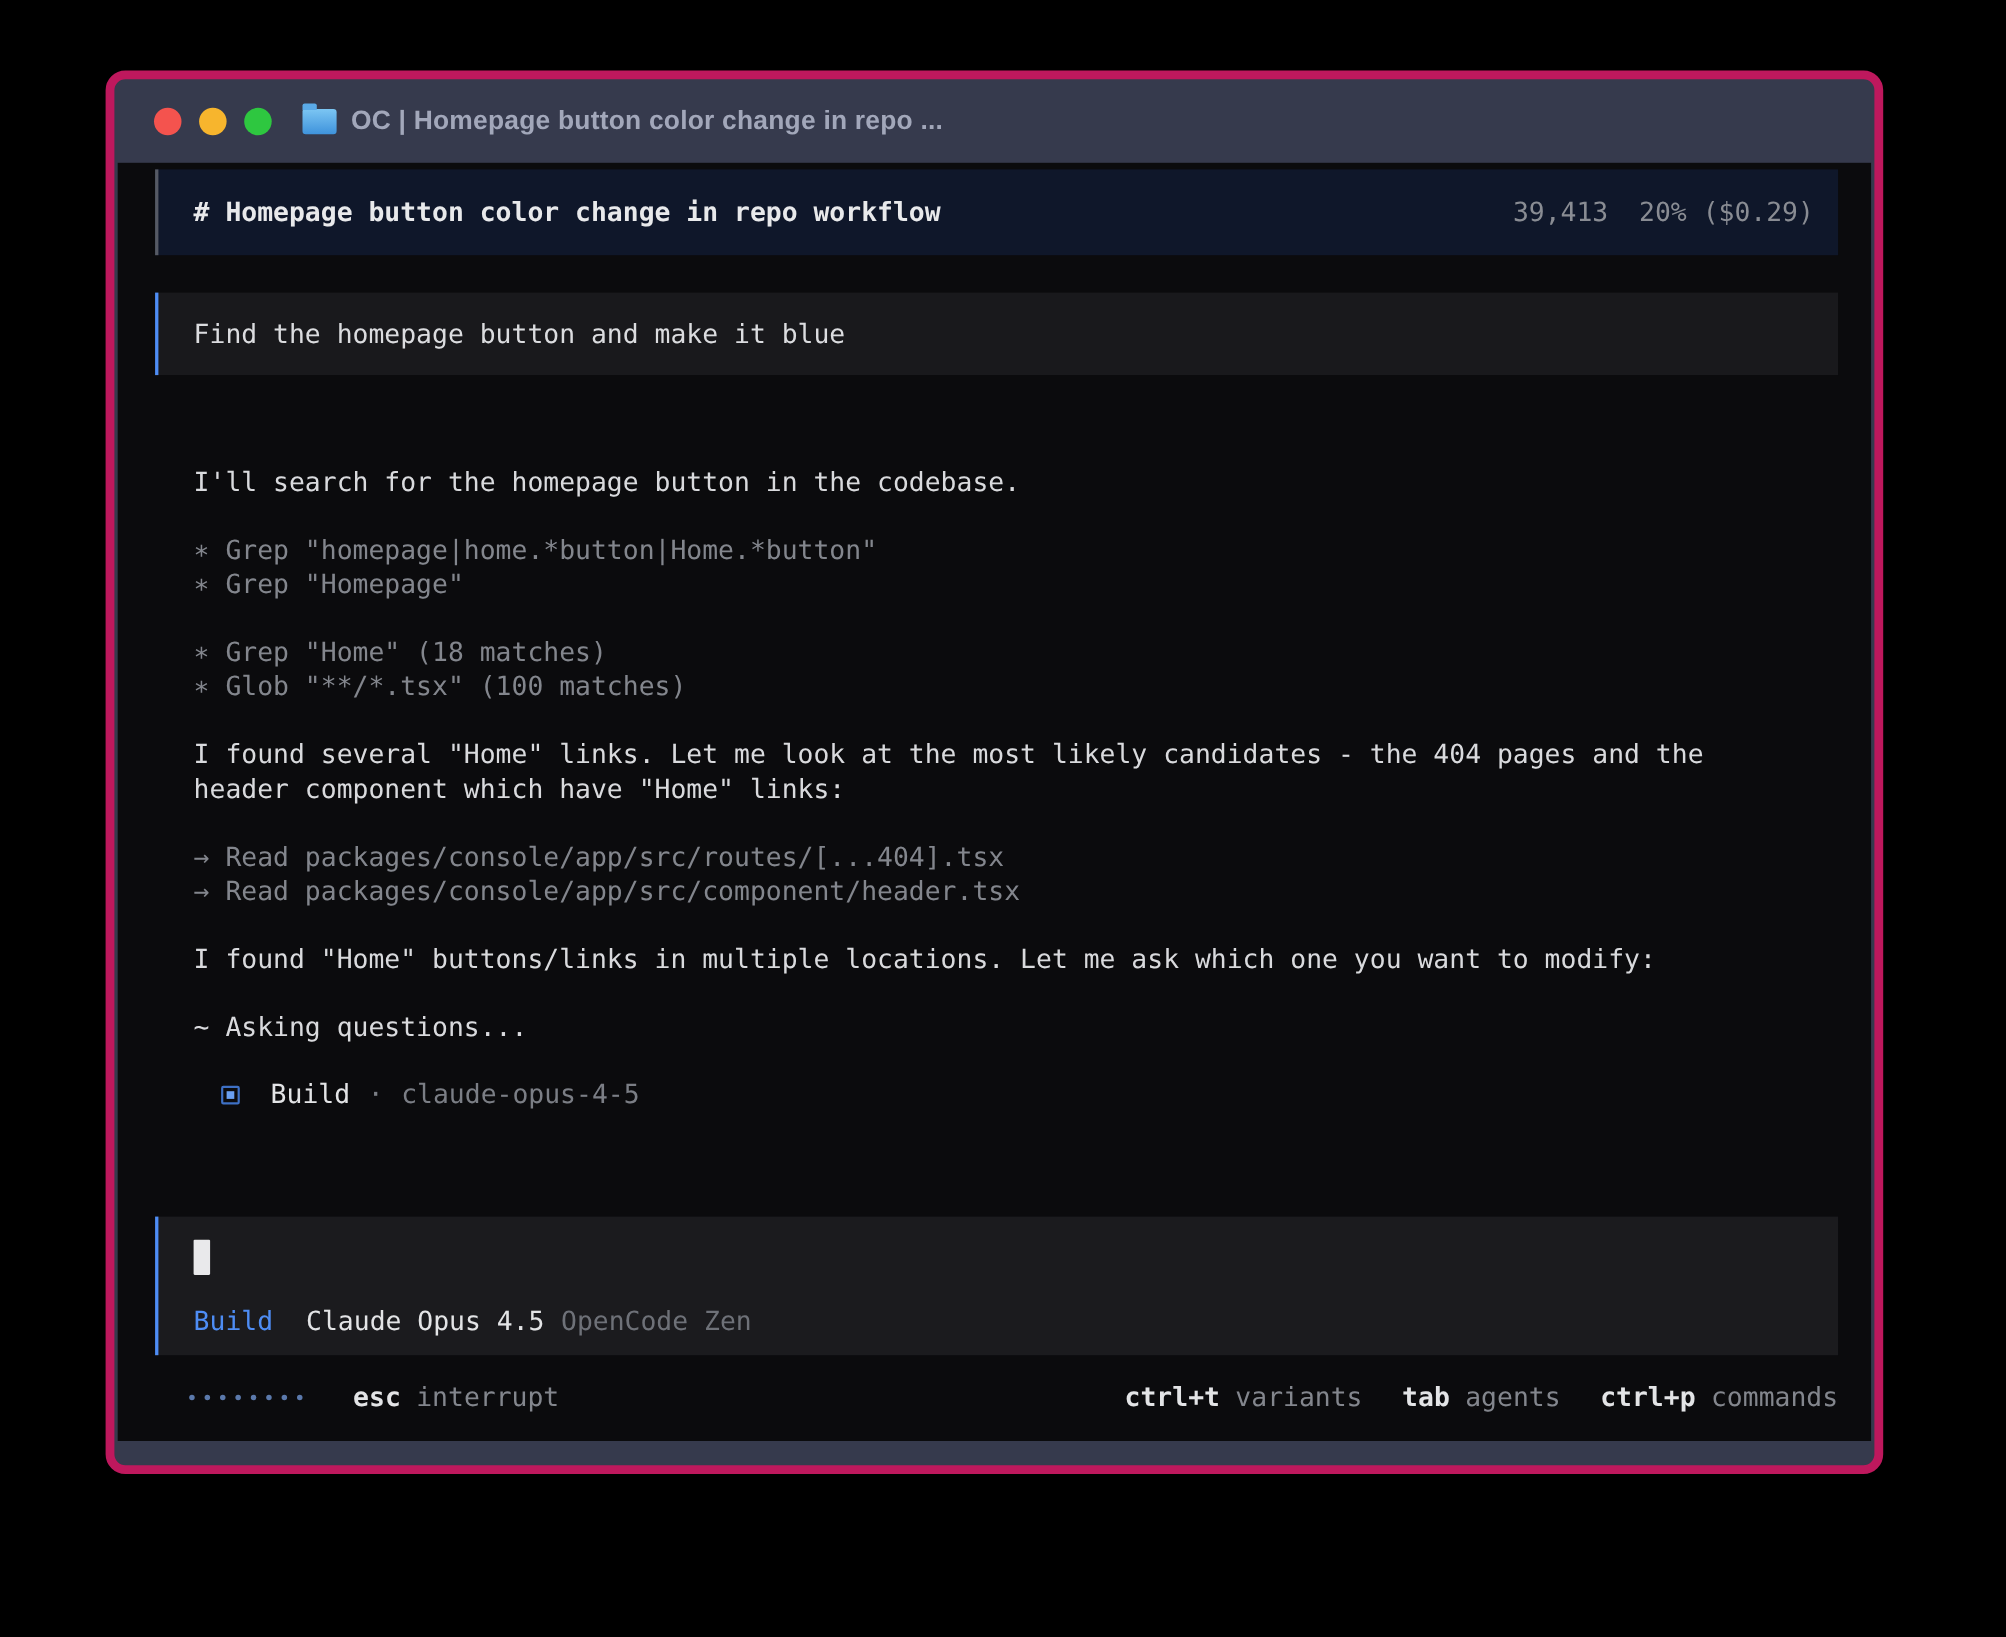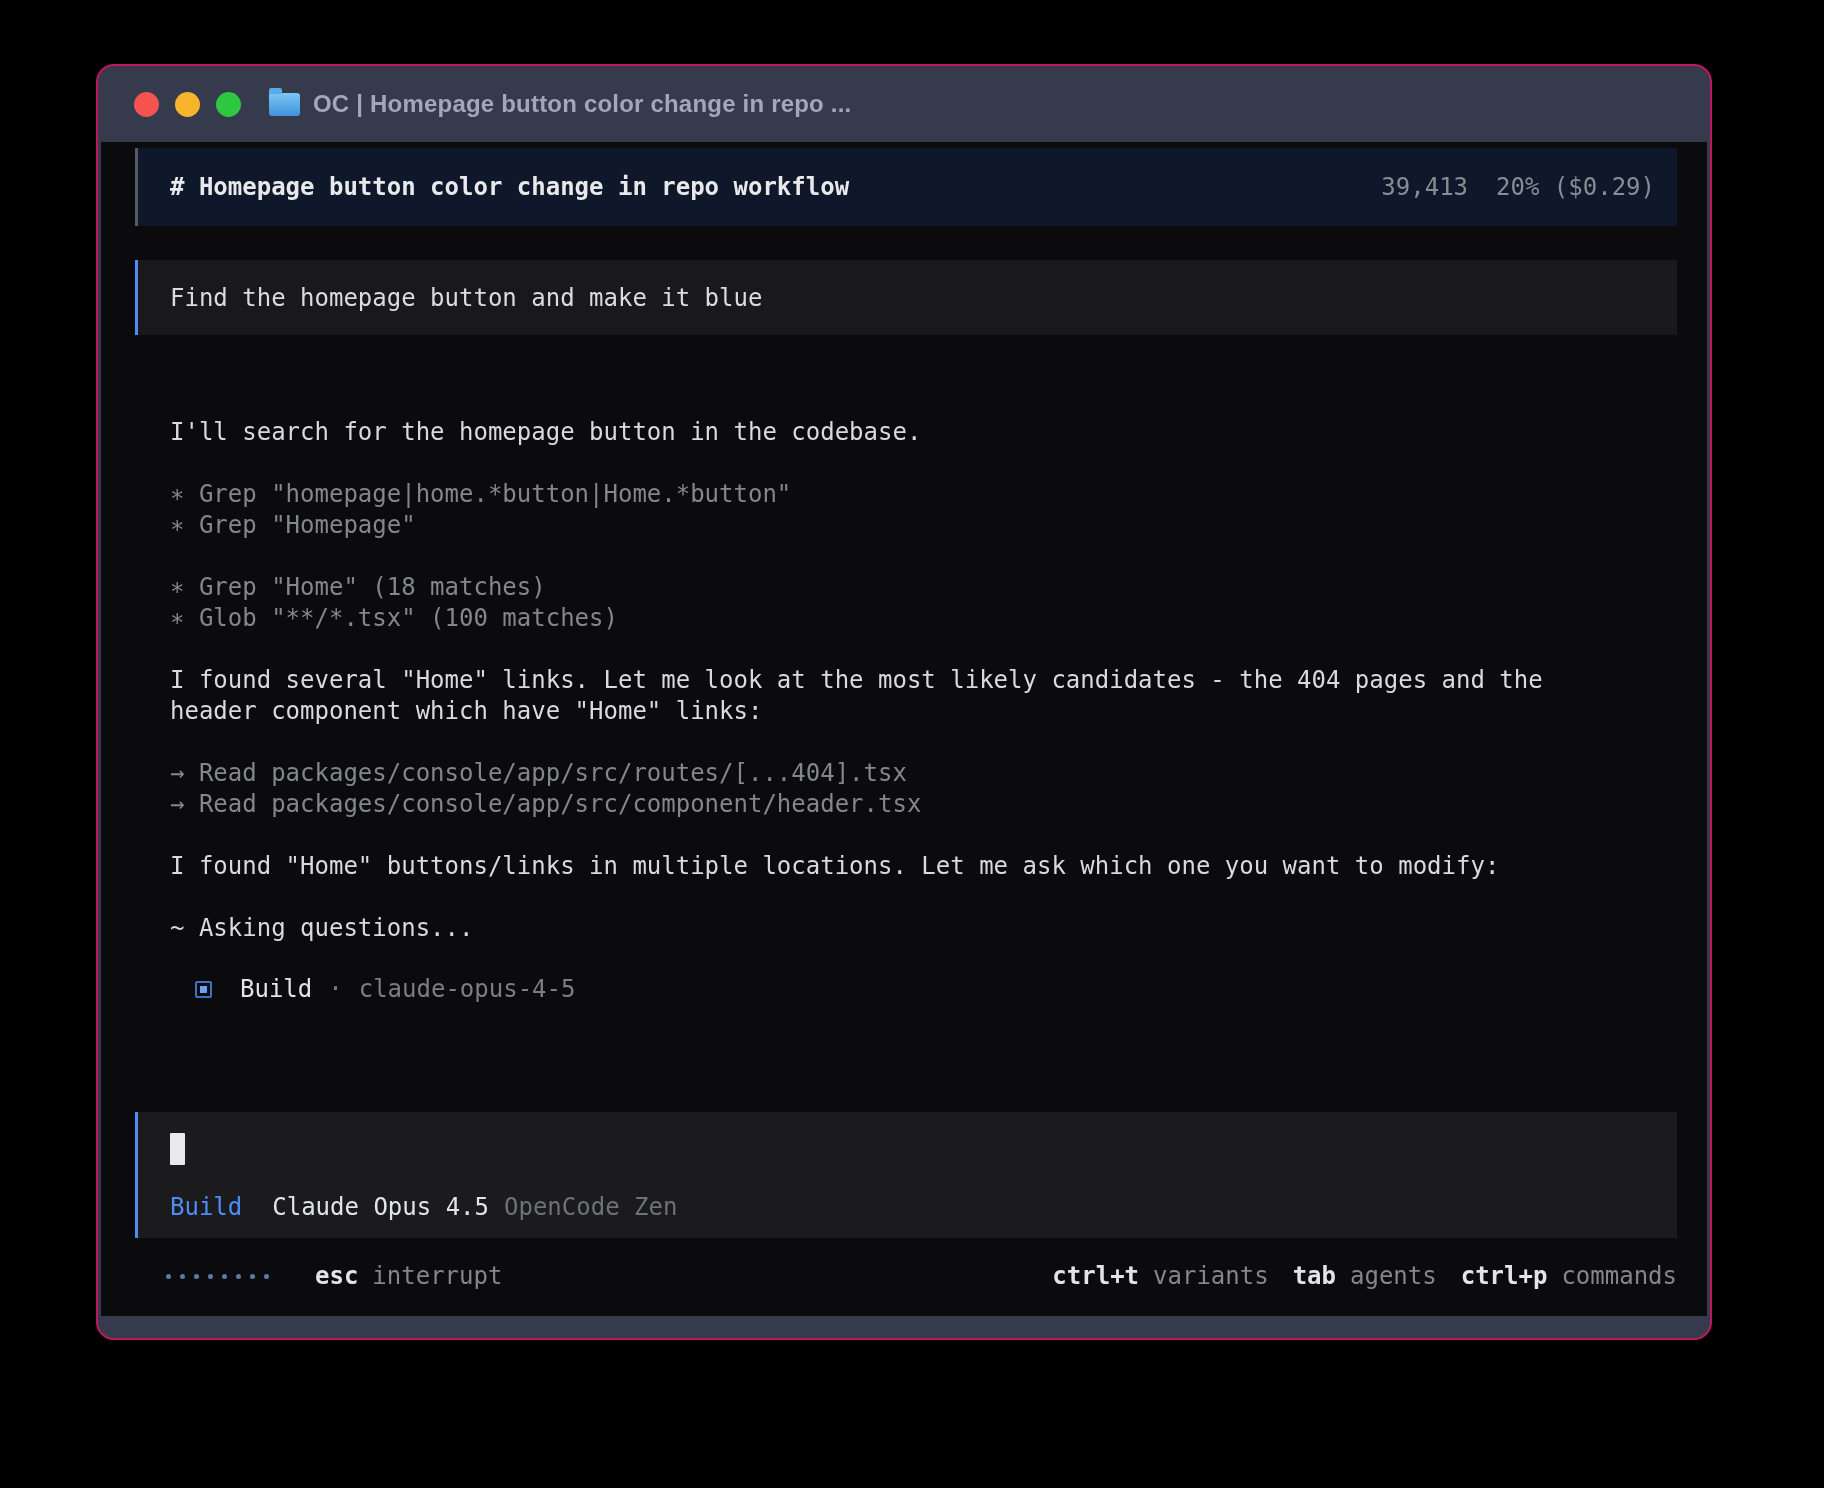--- a/index.html
+++ b/index.html
@@ -1,21 +1,21 @@
 <!DOCTYPE html>
 <html><head>
 <meta charset="utf-8">
 <style>
   * { margin:0; padding:0; box-sizing:border-box; }
   html,body { width:1824px; height:1488px; background:#000; overflow:hidden; }
   body { font-family:"DejaVu Sans Mono", monospace; }
 
   .window {
     position:absolute; left:96px; top:64px; width:1616px; height:1276px;
-    background:#363a4d; border:2px solid #be185d; border-radius:18px;
+    background:#363a4d; border:8px solid #be185d; border-radius:18px;
     display:flex; flex-direction:column; overflow:hidden;
     padding:0 3px 22px 3px;
   }
   .titlebar {
     height:76px; flex:0 0 auto; display:flex; align-items:center;
     padding-left:33px;
   }
   .traffic { display:flex; align-items:center; gap:16px; }
   .light { width:25px; height:25px; border-radius:50%; }
   .light.red { background:#f4534e; }
@@ -87,21 +87,21 @@
     margin-top:24px; flex:0 0 auto; display:flex; align-items:center;
     justify-content:space-between;
   }
   .sb-left { display:flex; align-items:center; }
   .dots { display:flex; align-items:center; gap:9px; margin-left:31px; }
   .dots i { width:5px; height:5px; border-radius:50%; background:#5b79ab; display:block; }
   .hint { display:flex; align-items:baseline; }
   .hint .key { color:#e3e4e6; font-weight:bold; }
   .hint .lbl { color:#83868d; margin-left:14px; }
   .esc-hint { margin-left:46px; }
-  .sb-right { display:flex; align-items:baseline; gap:24px; }
+  .sb-right { display:flex; align-items:baseline; gap:36px; }
 </style>
 </head>
 <body>
 
 <div class="window">
   <div class="titlebar">
     <div class="traffic">
       <div class="light red"></div>
       <div class="light yellow"></div>
       <div class="light green"></div>

